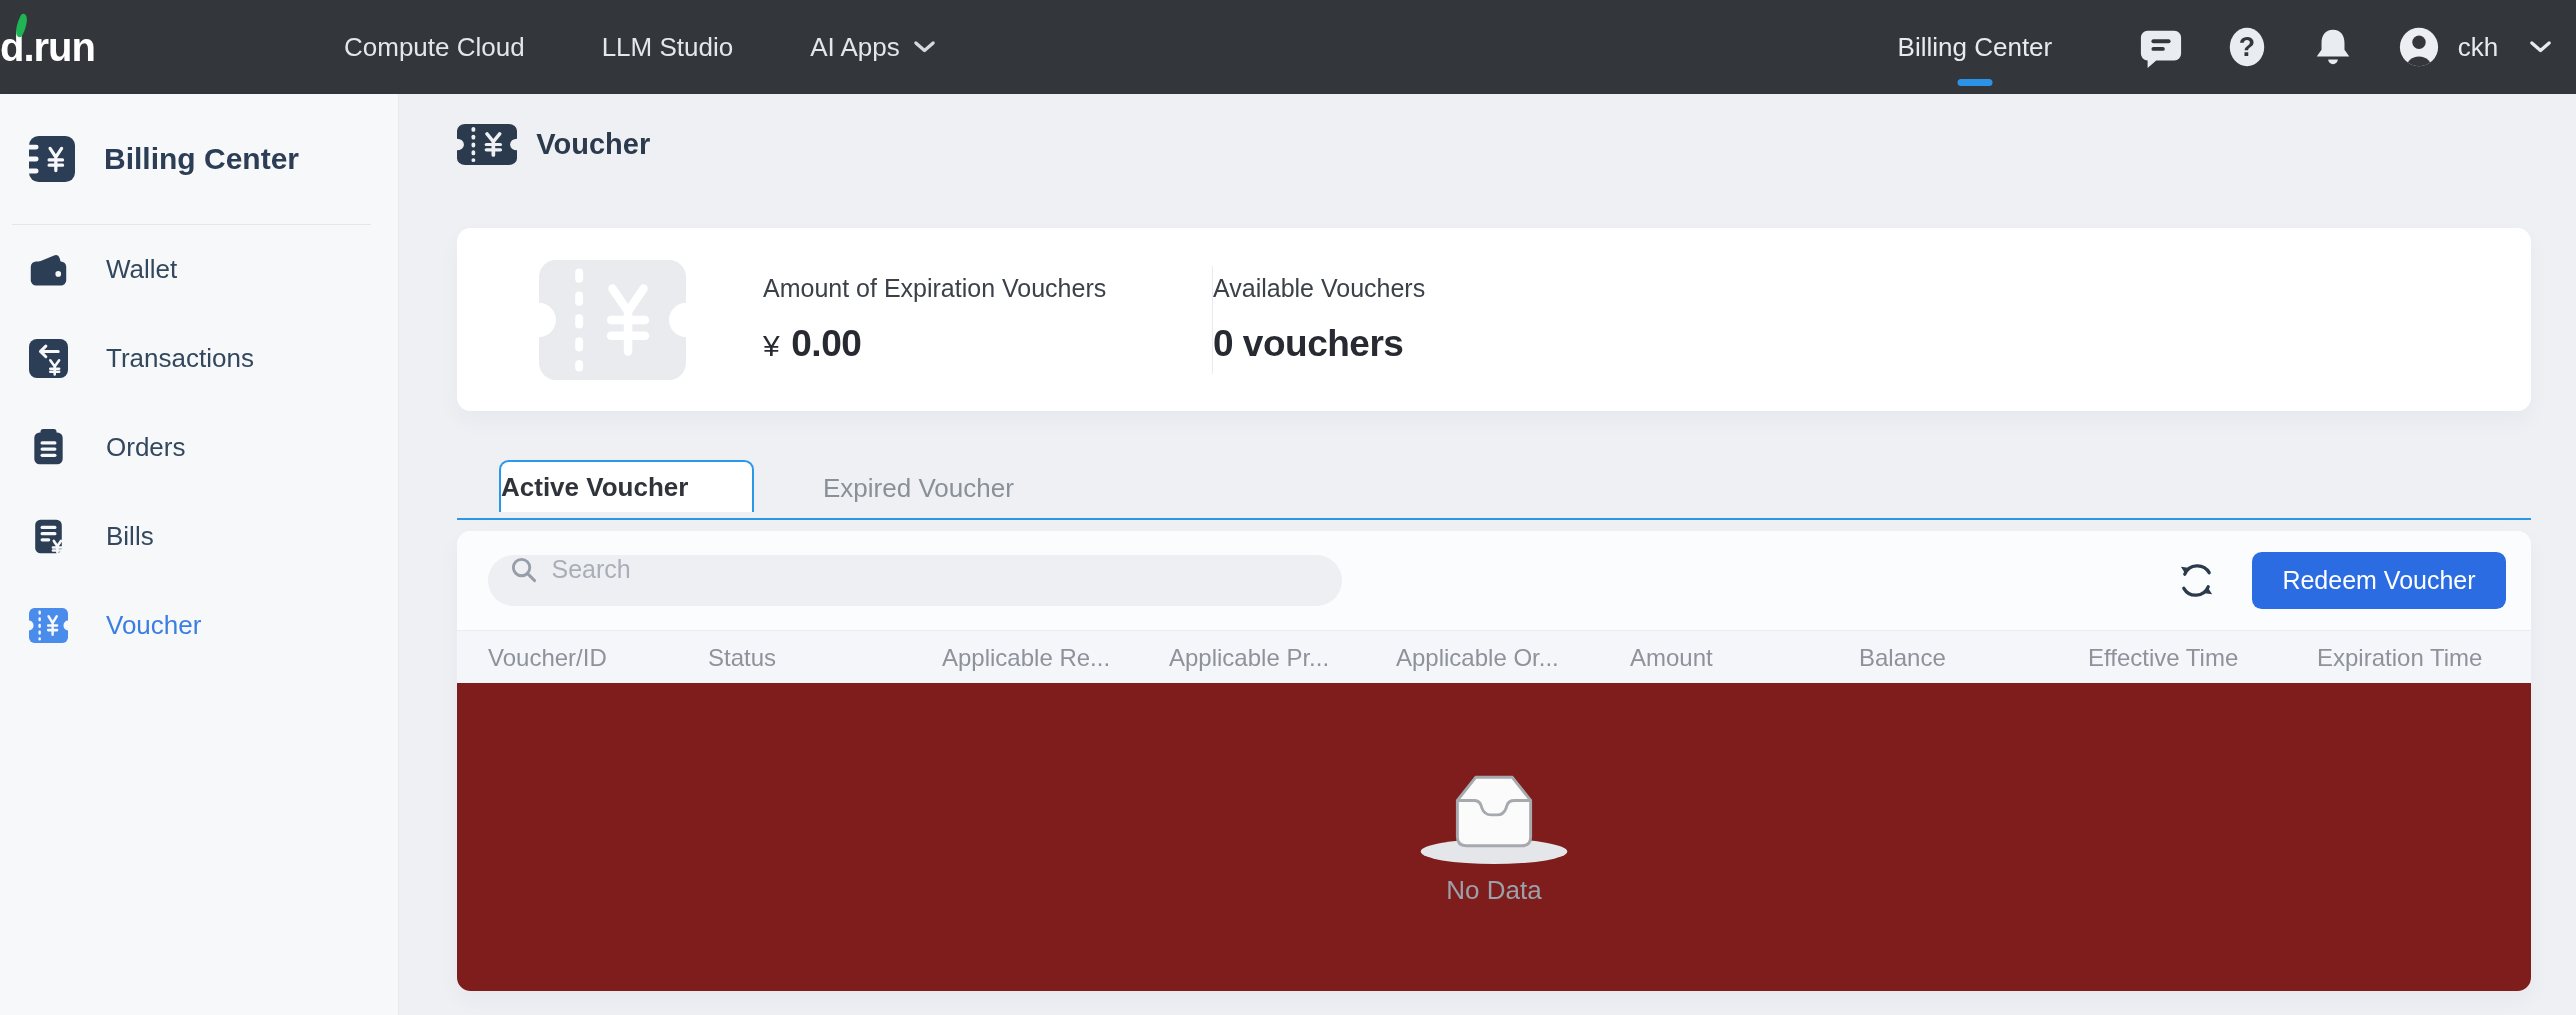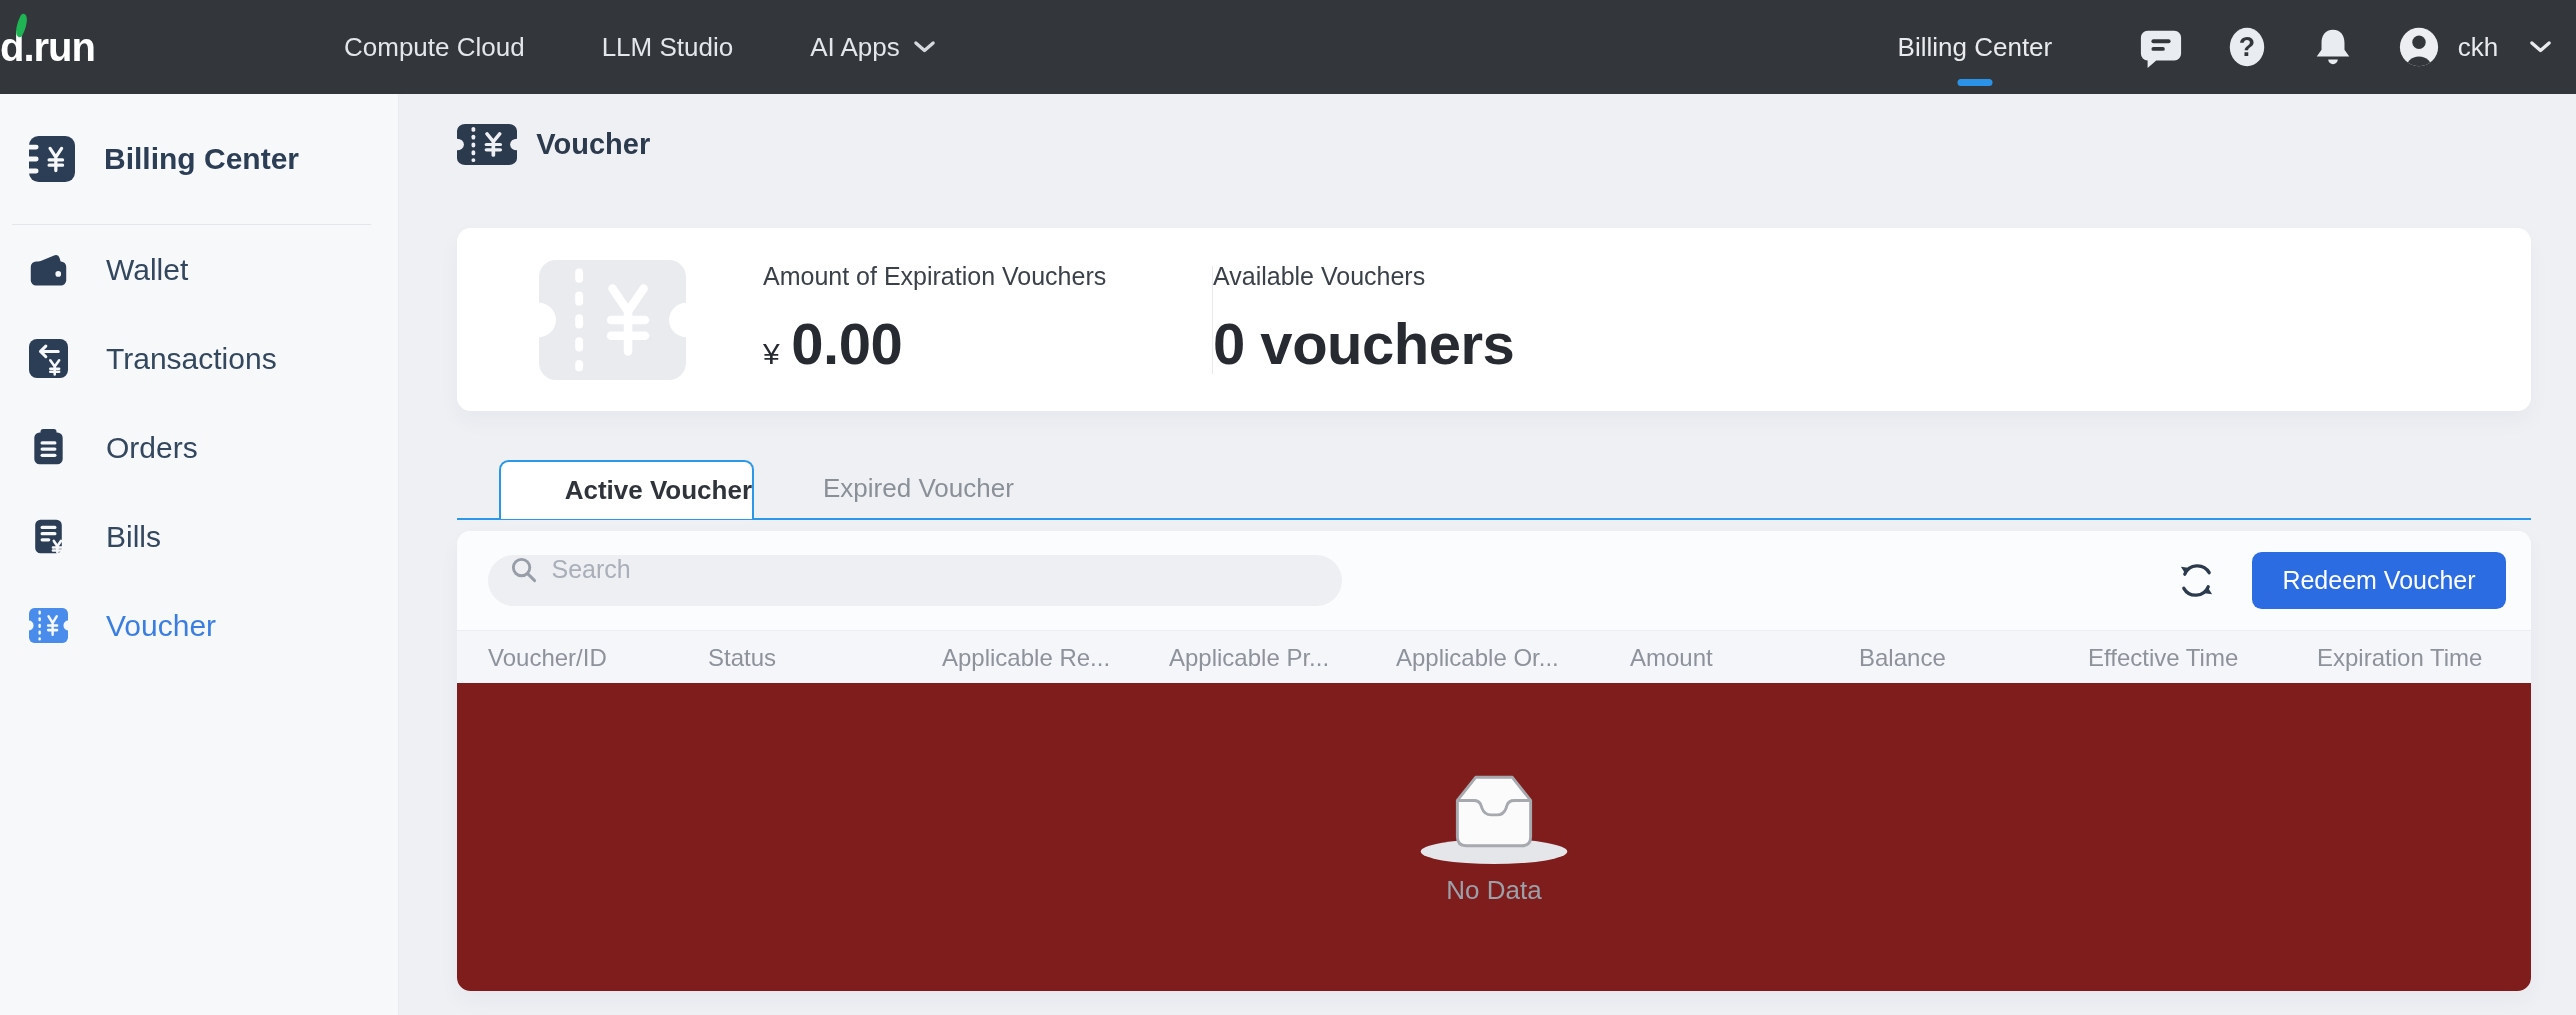--- a/index.html
+++ b/index.html
@@ -26,47 +26,47 @@
   .user .chev { margin-left:14.5px; }
 
   
   .layout { display:flex; height:922px; }
   .sidebar { width:399px; background:#f7f8fa; border-right:1px solid #e9ebef;
     box-shadow:1.9px 0 5.8px rgba(30,40,60,0.03); flex:none; }
   .sb-head { display:flex; align-items:center; padding:42px 0 0 29px; gap:29px; cursor:pointer; }
   .sb-head .sb-title { font-size:30px; font-weight:700; color:#2c3e55; }
   .sb-divider { height:1px; background:#e4e6ea; margin:42px 27px 0 11.6px; }
   .sb-item { height:89px; display:flex; align-items:center; padding-left:29px; gap:38px;
-    font-size:30px; font-weight:500; color:#33475e; cursor:pointer; }
+    font-size:26px; font-weight:500; color:#33475e; cursor:pointer; }
   .sb-item .sb-ic { width:39px; height:39px; flex:none; color:#2c3e55; }
   .sb-item.active { color:#3b7ee2; }
   .sb-item.active .sb-ic { color:#4a8cec; }
 
   
   .main { flex:1; background:#eef0f4; overflow:hidden; }
   .page-head { margin:30px 0 0 58px; display:flex; align-items:center; gap:19.3px; }
   .page-head h1 { font-size:29px; font-weight:700; color:#2c3a4d; }
 
   .summary-card { margin:63px 45px 0 58px; height:183px; background:#fff; border-radius:13.5px;
     box-shadow:0 9.7px 21px rgba(45,55,70,0.04); display:flex; align-items:center; }
   .sum-ticket { margin-left:82px; flex:none; }
   .sum-col { display:flex; flex-direction:column; }
   .sum-col.c1 { margin-left:77px; width:449px; }
   .sum-col.c2 { }
   .sum-label { font-size:25px; color:#3b4149; margin-bottom:19.3px; }
   .sum-value { display:flex; align-items:baseline; gap:11.6px; color:#272b31; }
   .cur { font-size:30px; font-weight:500; }
-  .big-num { font-size:58px; font-weight:700; letter-spacing:-0.5px; }
+  .big-num { font-size:37px; font-weight:700; letter-spacing:-0.5px; }
   .sum-vdiv { width:1px; height:108px; background:#e8eaee; }
 
   .tabs-row { margin:49px 45px 0 58px; height:60px; position:relative;
     border-bottom:2.9px solid #2a97e8; }
-  .tab-active { position:absolute; left:42px; top:0; width:255px; height:59px; background:#fff;
+  .tab-active { position:absolute; left:42px; top:0; width:255px; height:52px; background:#fff;
     border:2.9px solid #2a97e8; border-bottom:none; border-radius:9.7px 9.7px 0 0;
-    display:flex; align-items:center; justify-content:flex-end;
+    display:flex; align-items:center; justify-content:flex-start;
     font-size:26px; font-weight:700; color:#2f343b; cursor:pointer; }
   .tab-inactive { position:absolute; left:366px; top:0; height:57px; line-height:57px;
     font-size:26px; color:#899097; cursor:pointer; }
 
   .table-card { margin:10.6px 45px 0 58px; height:460px; background:#fff; border-radius:13.5px;
     box-shadow:0 9.7px 21px rgba(45,55,70,0.04); overflow:hidden;
     display:flex; flex-direction:column; }
   .toolbar { height:99px; flex:none; display:flex; align-items:center;
     padding:0 25px 0 31px; background:#fbfcfd; }
   .searchbox { width:854px; height:51px; border-radius:26px; background:#edeff3;

